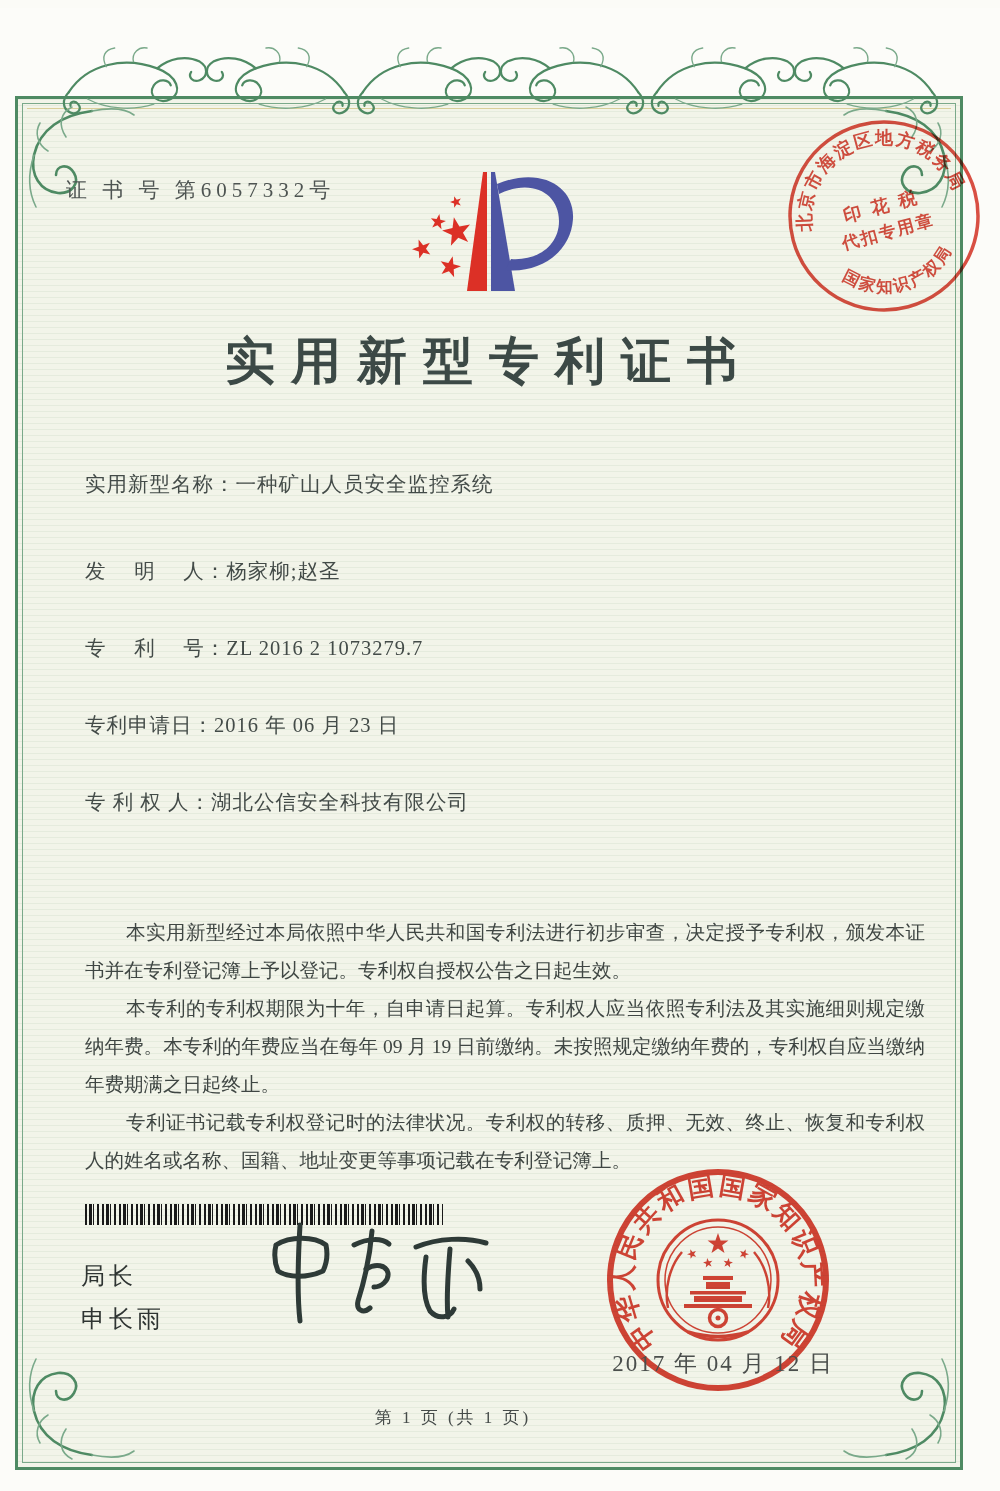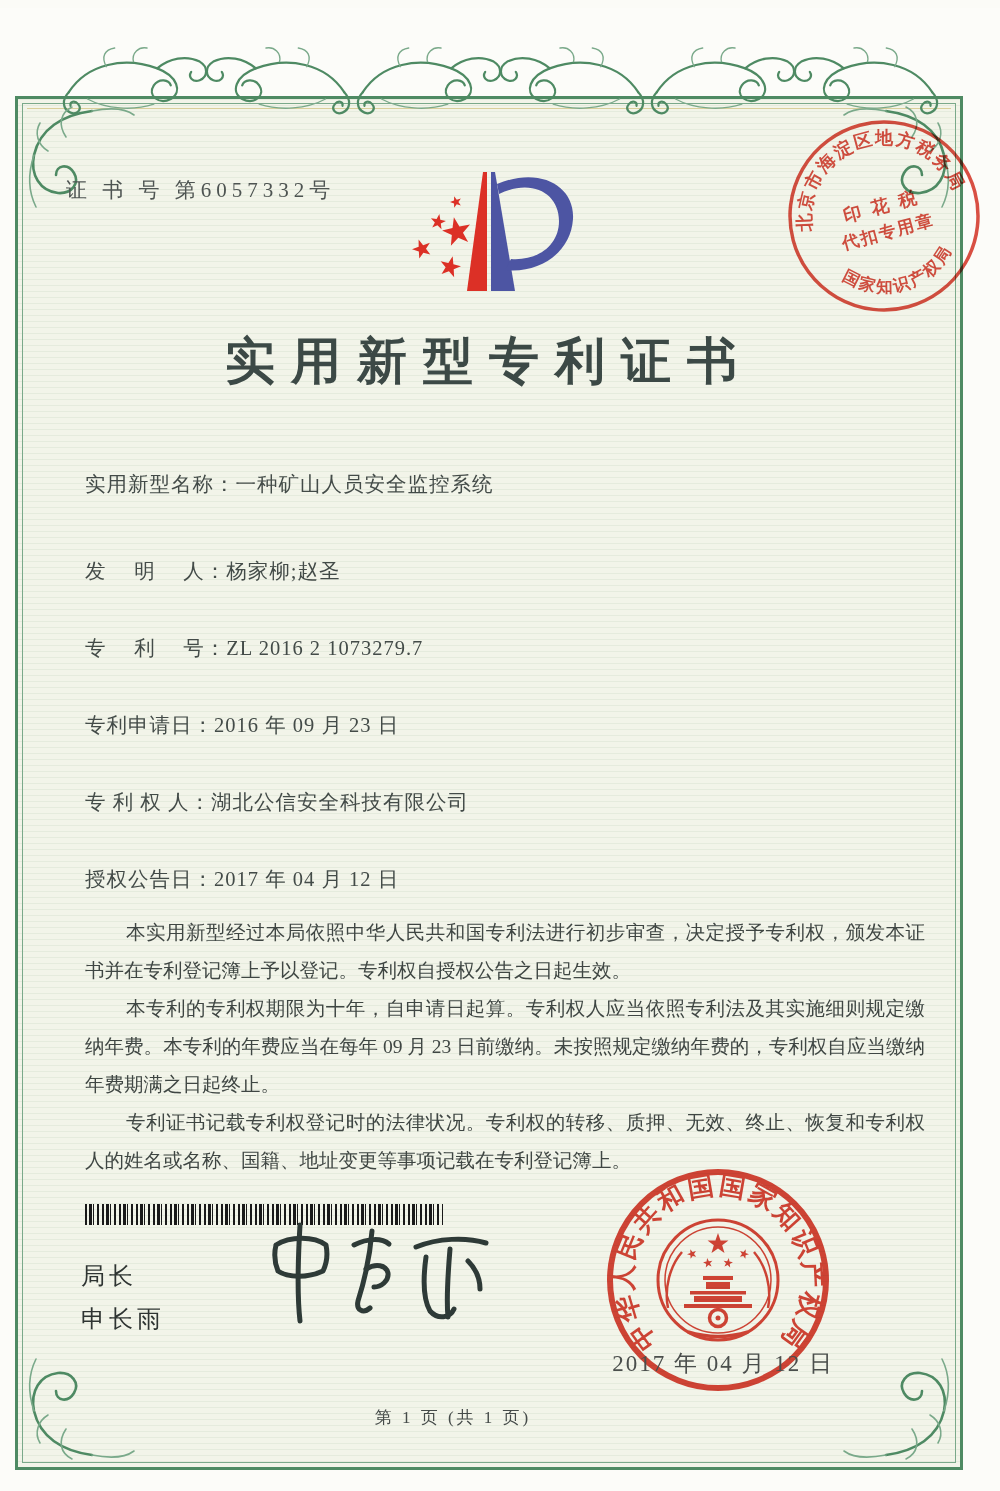--- a/index.html
+++ b/index.html
@@ -129,27 +129,26 @@
       <text class="stamp-text" x="0" y="-4" font-size="18" letter-spacing="3" text-anchor="middle">印 花 税</text>
       <text class="stamp-text" x="0" y="22" font-size="17" letter-spacing="2" text-anchor="middle">代扣专用章</text>
     </g>
   </svg>
 
   <h1 class="title">实用新型专利证书</h1>
 
   <div class="field f0"><span>实用新型名称：</span><span>一种矿山人员安全监控系统</span></div>
   <div class="field f1"><span>发　 明　 人：</span><span>杨家柳;赵圣</span></div>
   <div class="field f2"><span>专　 利　 号：</span><span>ZL 2016 2 1073279.7</span></div>
-  <div class="field f3"><span>专利申请日：</span><span>2016 年 09 月 23 日</span></div>
+  <div class="field f3"><span>专利申请日：</span><span>2016 年 06 月 23 日</span></div>
   <div class="field f4"><span>专 利 权 人：</span><span>湖北公信安全科技有限公司</span></div>
-  <div class="field f5"><span>授权公告日：</span><span>2017 年 04 月 12 日</span></div>
 
   <div class="paras">
     <p>本实用新型经过本局依照中华人民共和国专利法进行初步审查，决定授予专利权，颁发本证书并在专利登记簿上予以登记。专利权自授权公告之日起生效。</p>
-    <p>本专利的专利权期限为十年，自申请日起算。专利权人应当依照专利法及其实施细则规定缴纳年费。本专利的年费应当在每年 09 月 23 日前缴纳。未按照规定缴纳年费的，专利权自应当缴纳年费期满之日起终止。</p>
+    <p>本专利的专利权期限为十年，自申请日起算。专利权人应当依照专利法及其实施细则规定缴纳年费。本专利的年费应当在每年 09 月 19 日前缴纳。未按照规定缴纳年费的，专利权自应当缴纳年费期满之日起终止。</p>
     <p>专利证书记载专利权登记时的法律状况。专利权的转移、质押、无效、终止、恢复和专利权人的姓名或名称、国籍、地址变更等事项记载在专利登记簿上。</p>
   </div>
 
   <div class="barcode"></div>
 
   <div class="signer signer-title">局长</div>
   <div class="signer signer-name">申长雨</div>
 
   <svg class="signature" width="280" height="130" viewBox="0 0 280 130" aria-hidden="true">
     <path class="sig" d="M62,14 C60,48 59,84 62,110"></path>

